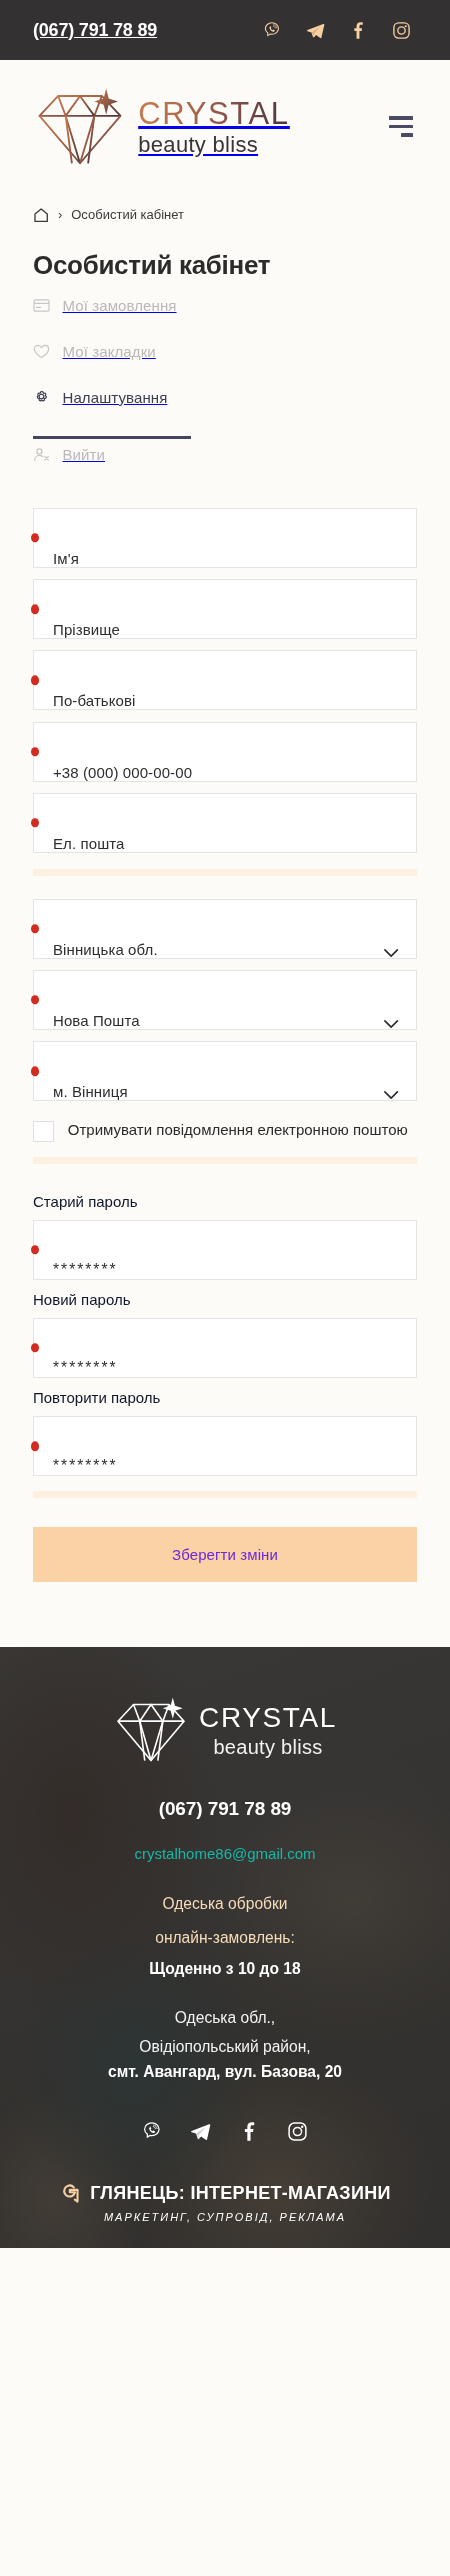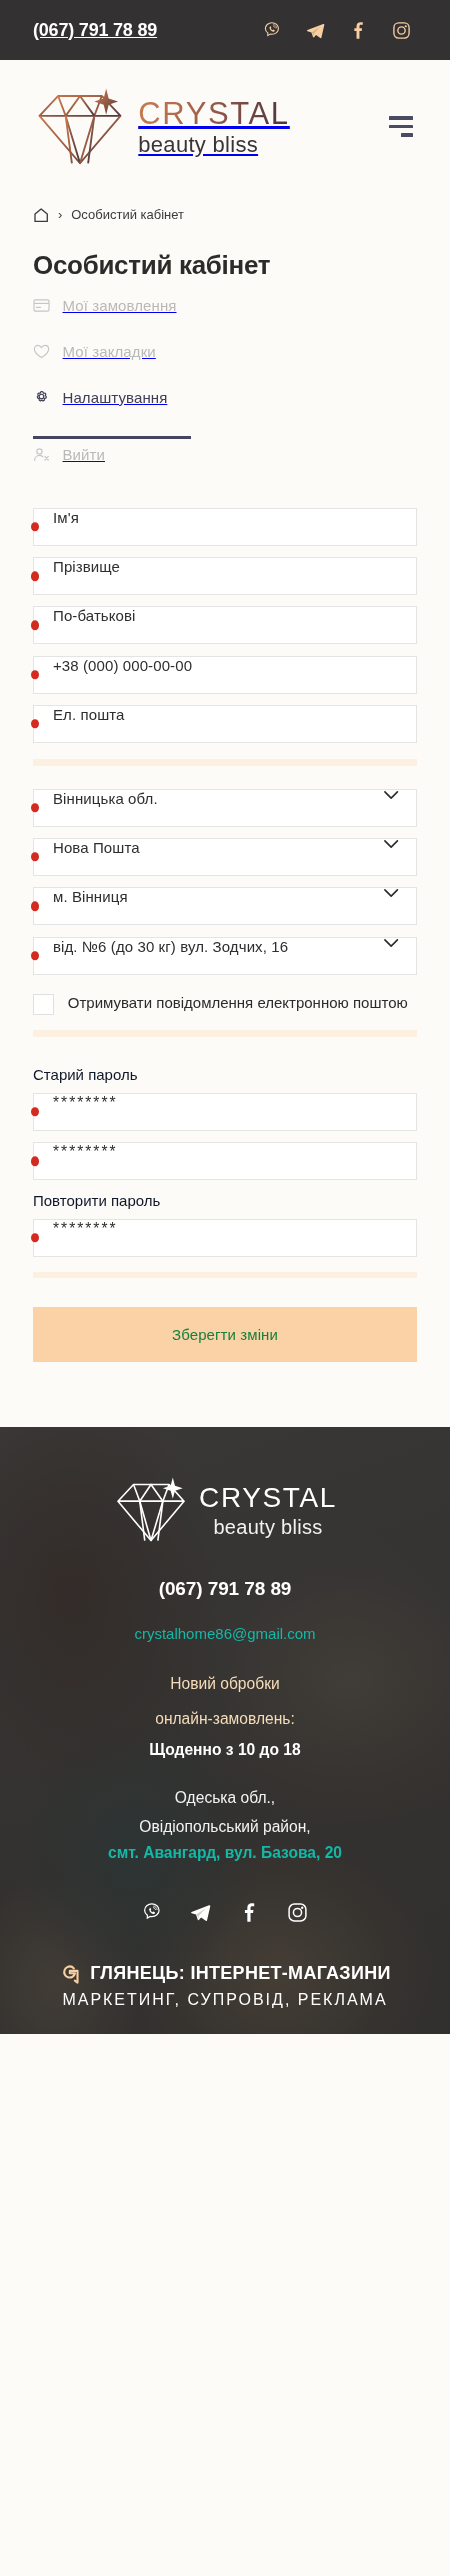--- a/index.html
+++ b/index.html
@@ -125,23 +125,23 @@
     margin-top: 1.3px;
     margin-bottom: 6.3px;
   }
 
   
   .form-block { margin-top: 16.3px; }
   .field {
     position: relative;
     background: #ffffff;
     border: 0.6px solid #e4e4e4;
-    height: 38px;
-    display: flex;
-    align-items: flex-start;
+    height: 60px;
+    display: flex;
+    align-items: flex-end;
     padding-left: 19px;
     margin-bottom: 11.3px;
   }
   .req-dot {
     position: absolute;
     left: -3.1px;
     top: 50%;
     transform: translateY(-50%);
     width: 8.1px;
     height: 9.4px;
@@ -203,21 +203,21 @@
     color: #0f172a;
     margin-bottom: 10px;
     margin-top: 5px;
   }
 
   .save-btn {
     width: 100%;
     height: 55px;
     background: #fad2a6;
     border: none;
-    color: #15803d;
+    color: #6d28d9;
     font-size: 15px;
     font-family: inherit;
     font-weight: 400;
     cursor: pointer;
     display: flex;
     align-items: center;
     justify-content: center;
     letter-spacing: 0.1px;
   }
   .main-bottom-pad { height: 65px; }
@@ -285,21 +285,21 @@
   }
   .f-addr {
     font-size: 15.6px;
     color: #f3f3f3;
     font-weight: 300;
     line-height: 1.6;
     margin-bottom: 3.8px;
   }
   .f-addr-strong {
     font-size: 15.6px;
-    color: #14b8a6;
+    color: #ffffff;
     font-weight: bold;
     margin-bottom: 40px;
   }
   .f-socials {
     display: flex;
     justify-content: center;
     align-items: center;
     gap: 27.5px;
     margin-bottom: 40px;
   }
@@ -324,25 +324,26 @@
   .f-dev-row { display: flex; align-items: center; gap: 10px; }
   .f-dev-mark { width: 21px; height: 22.5px; flex:none; display:block; }
   .f-dev-mark svg { display:block; width:100%; height:100%; }
   .f-dev-name {
     font-size: 18px;
     font-weight: bold;
     color: #ffffff;
     letter-spacing: 0.3px;
   }
   .f-dev-sub {
-    font-size: 16px;
+    font-size: 11px;
     color: #ffffff;
     letter-spacing: 2px;
     margin-top: 6.3px;
     font-weight: 400;
+    font-style: italic;
   }
 </style>
 </head>
 <body>
 
 <div class="topbar">
   <a class="topbar-phone" href="#">(067) 791 78 89</a>
   <div class="topbar-socials">
     <a class="soc-ico" href="#">
       <svg viewBox="0 0 32 32" fill="none">
@@ -512,45 +513,37 @@
     </div>
     <div class="field">
       <span class="req-dot"></span>
       <span class="field-text">м. Вінниця</span>
       <span class="chev">
         <svg viewBox="0 0 26 16" fill="none">
             <path d="M3 3 L13 13 L23 3" stroke="#2b2b2b" stroke-width="2.6" stroke-linecap="round" stroke-linejoin="round" fill="none"></path>
           </svg>
       </span>
     </div>
-    <div class="field">
-      <span class="req-dot"></span>
-      <span class="field-text">від. №6 (до 30 кг) вул. Зодчих, 16</span>
-      <span class="chev">
-        <svg viewBox="0 0 26 16" fill="none">
-            <path d="M3 3 L13 13 L23 3" stroke="#2b2b2b" stroke-width="2.6" stroke-linecap="round" stroke-linejoin="round" fill="none"></path>
-          </svg>
-      </span>
-    </div>
   </div>
 
   <div class="check-row">
     <span class="check-box"></span>
     <span class="check-label">Отримувати повідомлення електронною поштою</span>
   </div>
 
   <div class="divider tight"></div>
 
   <div class="form-block">
     <div class="pw-label">Старий пароль</div>
     <div class="field pw">
       <span class="req-dot"></span>
       <span class="field-text">********</span>
     </div>
 
+    <div class="pw-label">Новий пароль</div>
     <div class="field pw">
       <span class="req-dot"></span>
       <span class="field-text">********</span>
     </div>
 
     <div class="pw-label">Повторити пароль</div>
     <div class="field pw">
       <span class="req-dot"></span>
       <span class="field-text">********</span>
     </div>
@@ -585,21 +578,21 @@
       </span>
       <span class="f-logo-text">
         <span class="f-crystal">CRYSTAL</span>
         <span class="f-tag">beauty bliss</span>
       </span>
     </div>
 
     <a class="f-phone" href="#" style="display:block;text-decoration:none">(067) 791 78 89</a>
     <a class="f-email" href="#" style="display:block;text-decoration:none">crystalhome86@gmail.com</a>
 
-    <div class="f-sched-title">Новий обробки</div>
+    <div class="f-sched-title">Одеська обробки</div>
     <div class="f-sched-title">онлайн-замовлень:</div>
     <div class="f-sched-val">Щоденно з 10 до 18</div>
 
     <div class="f-addr">Одеська обл.,</div>
     <div class="f-addr">Овідіопольський район,</div>
     <div class="f-addr-strong">смт. Авангард, вул. Базова, 20</div>
 
     <div class="f-socials">
       <a class="f-soc" href="#">
         <svg viewBox="0 0 32 32" fill="none">

